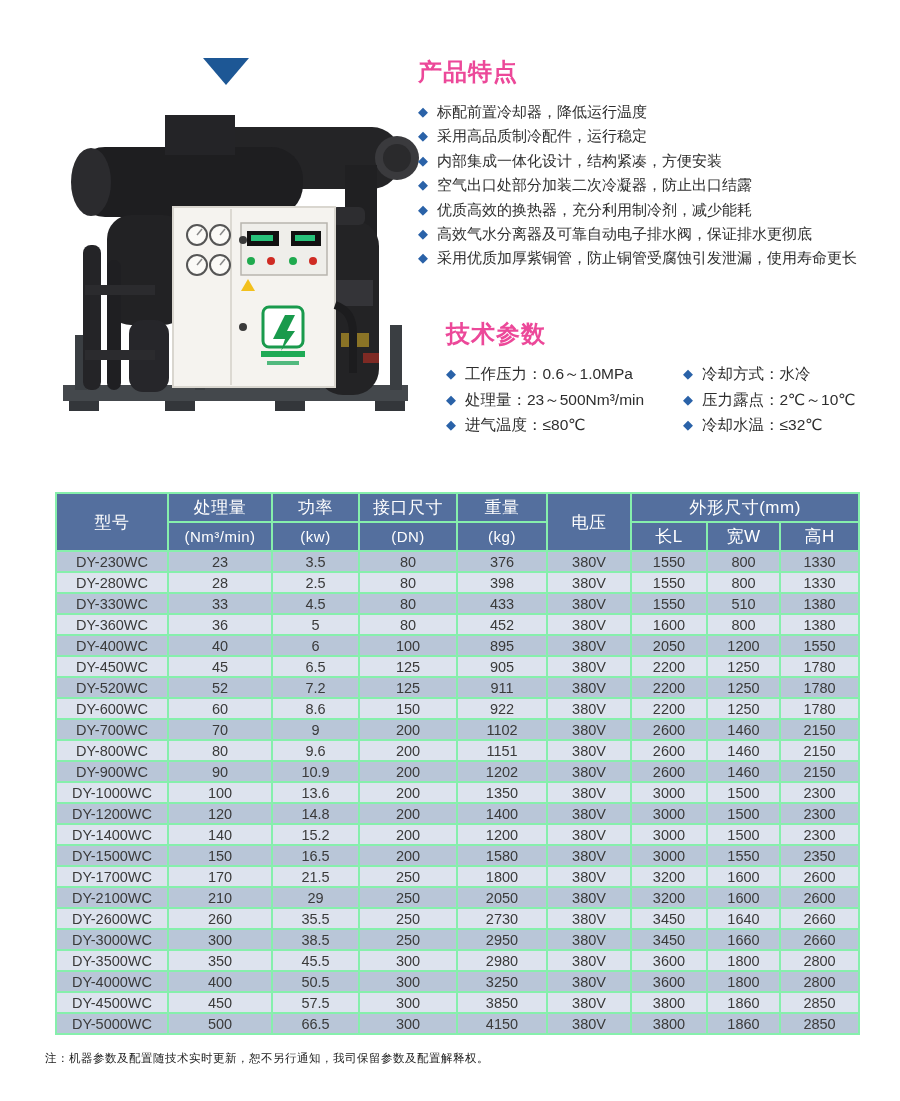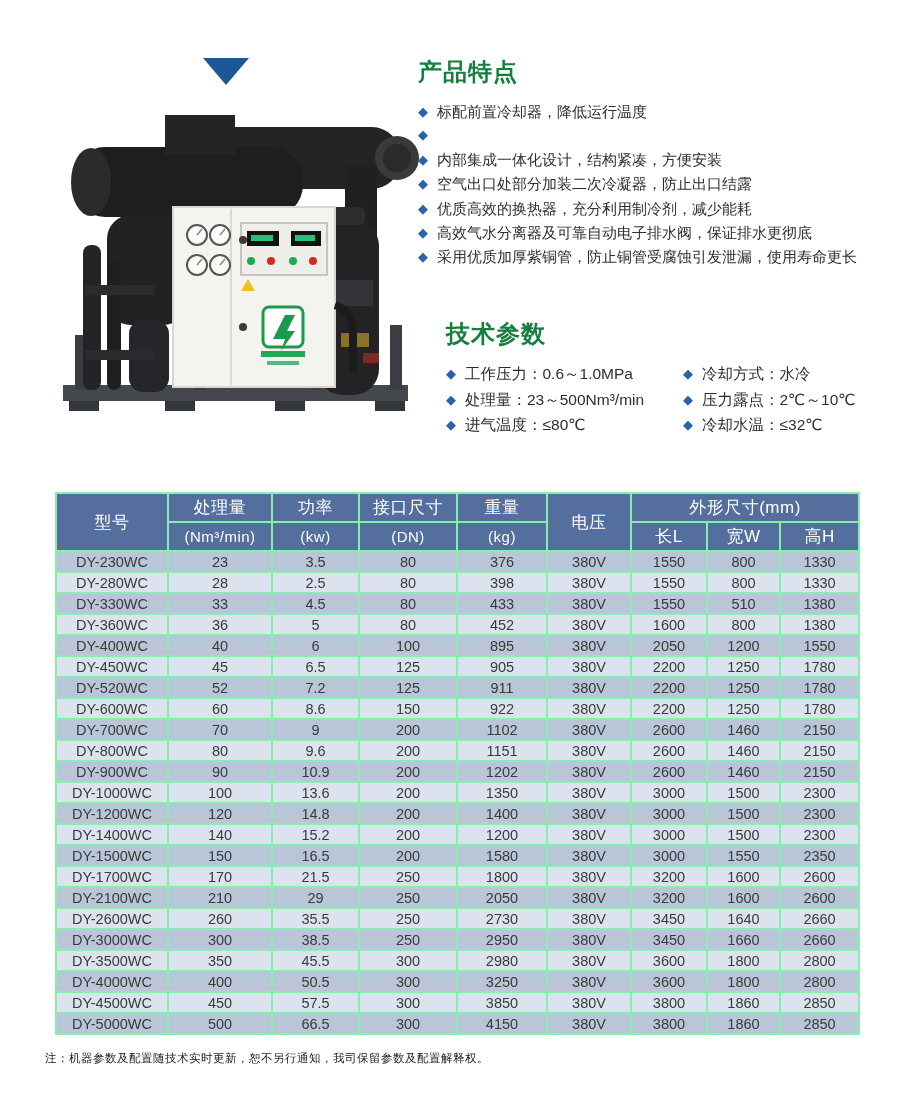--- a/index.html
+++ b/index.html
@@ -23,21 +23,21 @@
     border-left: 23px solid transparent;
     border-right: 23px solid transparent;
     border-top: 27px solid #1d5795;
   }
 
   
   .machine-wrap { position: absolute; left: 45px; top: 95px; width: 380px; height: 330px; }
 
   
   .features { position: absolute; left: 418px; top: 56px; width: 470px; }
-  .section-heading { font-size: 24px; font-weight: bold; color: #15803d; letter-spacing: 1px; }
+  .section-heading { font-size: 24px; font-weight: bold; color: #ec4899; letter-spacing: 1px; }
   .feature-list { margin-top: 12px; list-style: none; }
   .feature-item { display: flex; align-items: baseline; line-height: 23.4px; font-size: 15px; color: #2e2e2e; }
   .diamond { color: #2a62a8; font-size: 13px; margin-right: 9px; flex: 0 0 auto; position: relative; top: -1px; }
 
   
   .tech { position: absolute; left: 418px; top: 318px; width: 470px; margin-left: 28px; }
   .tech-cols { display: flex; margin-top: 12px; }
   .tech-col { list-style: none; }
   .tech-col.left { width: 237px; }
   .tech-item { display: flex; align-items: baseline; line-height: 24.5px; font-size: 15.5px; color: #2e2e2e; white-space: nowrap; }
@@ -155,20 +155,21 @@
 
   <div class="features">
     <div class="section-heading">产品特点</div>
     <ul class="feature-list">
         <li class="feature-item">
           <span class="diamond">◆</span>
           <span>标配前置冷却器，降低运行温度</span>
         </li>
         <li class="feature-item">
           <span class="diamond">◆</span>
+          <span>采用高品质制冷配件，运行稳定</span>
         </li>
         <li class="feature-item">
           <span class="diamond">◆</span>
           <span>内部集成一体化设计，结构紧凑，方便安装</span>
         </li>
         <li class="feature-item">
           <span class="diamond">◆</span>
           <span>空气出口处部分加装二次冷凝器，防止出口结露</span>
         </li>
         <li class="feature-item">

